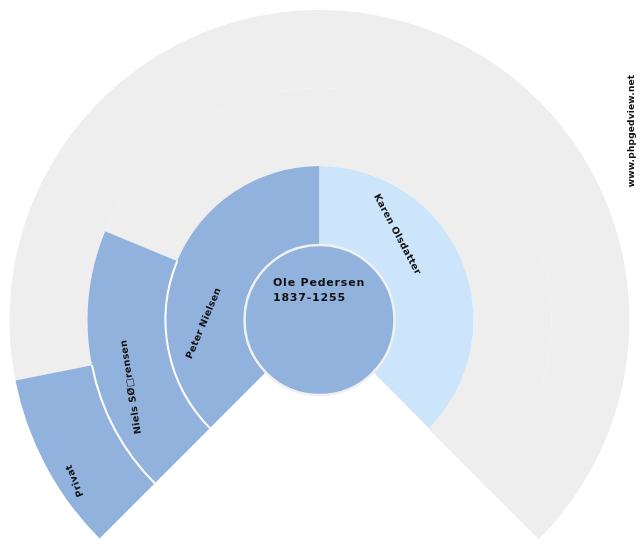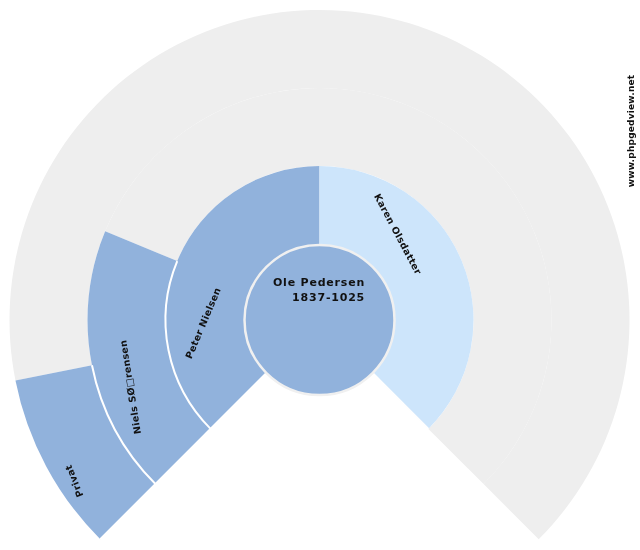--- a/index.html
+++ b/index.html
@@ -18,21 +18,21 @@
     font-weight:700;
     font-size:9.5px;
     letter-spacing:0.3px;
     transform-origin:center center;
     pointer-events:none;
   }
   #lbl-center{
     position:absolute;
     left:319px;top:291px;
     transform:translate(-50%,-50%);
-    text-align:right;
+    text-align:left;
     color:#111111;
     font-weight:700;
     font-size:11px;
     letter-spacing:0.8px;
     line-height:1.35;
     pointer-events:none;
     white-space:nowrap;
   }
   #lbl-father{left:203px;top:323px;transform:translate(-50%,-50%) rotate(-67deg);}
   #lbl-mother{left:398px;top:234px;transform:translate(-50%,-50%) rotate(62deg);}
@@ -58,21 +58,21 @@
       <path d="M91.96 365.26 L15.46 380.48 A310 310 0 0 0 100.30 539.20 L155.45 484.05 A232 232 0 0 1 91.96 365.26 Z" fill="#91B2DC" stroke="none"></path>
       <path d="M177.22 261.07 A154 154 0 0 0 210.61 428.89" fill="none" stroke="#FFFFFF" stroke-width="2"></path>
       <path d="M91.96 365.26 A232 232 0 0 0 155.45 484.05" fill="none" stroke="#FFFFFF" stroke-width="2"></path>
       <path d="M266.47 373.03 L100.30 539.20" fill="none" stroke="#FFFFFF" stroke-width="2"></path>
       <path d="M372.53 373.03 L428.39 428.89" fill="none" stroke="#FFFFFF" stroke-width="2"></path>
       <circle cx="319.5" cy="320" r="75" fill="#91B2DC" stroke="#F0F0F0" stroke-width="2.5"></circle>
     </svg>
 
   <div id="lbl-center">
     <div>Ole Pedersen</div>
-    <div>1837-1025</div>
+    <div>1837-1255</div>
   </div>
 
   <div class="lbl" id="lbl-father">Peter Nielsen</div>
   <div class="lbl" id="lbl-mother">Karen Olsdatter</div>
   <div class="lbl" id="lbl-grandfather">Niels SØ□rensen</div>
   <div class="lbl" id="lbl-greatgrandfather">Privat</div>
 
   <div class="lbl" id="lbl-watermark">www.phpgedview.net</div>
 </div>
 

